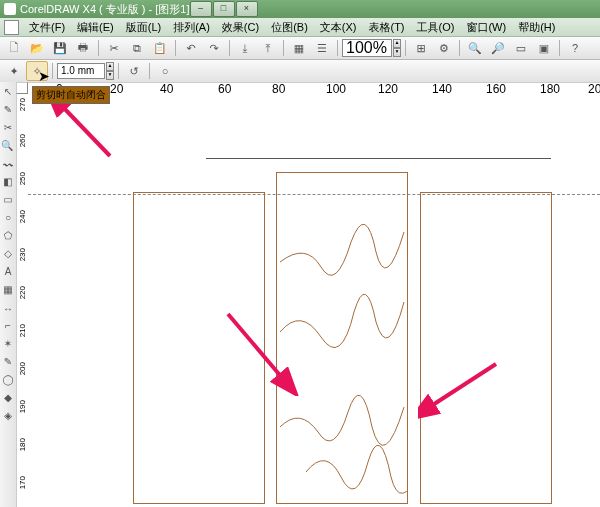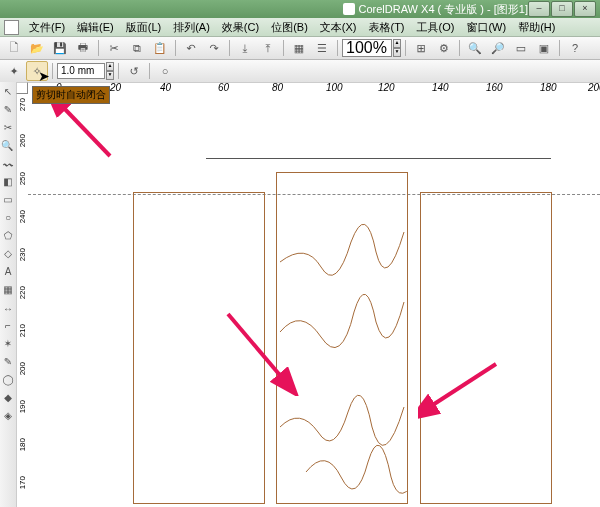--- a/index.html
+++ b/index.html
@@ -7,21 +7,21 @@
     --menubar:#d4e3d4;
     --toolbar:#f0f0f0;
     --border:#a0a0a0;
     --object:#a56b3a;
     --arrow:#e6125a;
   }
   html,body{margin:0;padding:0;font-family:Tahoma,Arial,sans-serif;font-size:11px;background:#fff;}
   body{width:600px;height:507px;overflow:hidden;position:relative;}
 
   
-  .titlebar{height:18px;background:linear-gradient(#7bb07b,#639863);color:#fff;display:flex;align-items:center;padding:0 4px;justify-content:flex-end;}
+  .titlebar{height:18px;background:linear-gradient(#7bb07b,#639863);color:#fff;display:flex;align-items:center;padding:0 4px;justify-content:flex-start;}
   .titlebar .title{display:flex;align-items:center;gap:4px;}
   .titlebar .icon{width:12px;height:12px;background:#fff;border-radius:2px;}
   .win-ctrl{display:flex;gap:1px;}
   .win-ctrl div{width:20px;height:14px;background:linear-gradient(#d8e8d8,#b8ccb8);border:1px solid #5a7a5a;border-radius:2px;font-size:9px;line-height:12px;text-align:center;color:#333;}
 
   
   .menubar{height:18px;background:linear-gradient(#e0ece0,#c8dcc8);border-bottom:1px solid #a8b8a8;display:flex;align-items:center;text-align:center;}
   .menubar .icon{width:13px;height:13px;background:#fff;margin:0 4px;border:1px solid #888;}
   .menubar span{padding:0 6px;line-height:18px;}
 
@@ -29,21 +29,21 @@
   .toolbar{height:22px;background:linear-gradient(#fafafa,#e2e2e2);border-bottom:1px solid #b8b8b8;display:flex;align-items:center;padding:0 3px;gap:1px;}
   .tbtn{width:20px;height:18px;border:1px solid transparent;border-radius:2px;display:flex;align-items:center;justify-content:center;color:#555;font-size:11px;}
   .tbtn.sel{background:#f5e7c0;border:1px solid #ccb060;}
   .sep{width:1px;height:16px;background:#b0b0b0;margin:0 3px;}
   .zoom-field{height:16px;width:42px;border:1px solid #888;background:#fff;font-size:16px;line-height:16px;padding:0 3px;}
   .spin{width:8px;display:flex;flex-direction:column;}
   .spin div{height:7px;background:linear-gradient(#f0f0f0,#d8d8d8);border:1px solid #888;font-size:5px;line-height:5px;text-align:center;}
   .tinput{height:14px;width:40px;border:1px solid #888;background:#fff;font-size:10px;line-height:14px;padding:0 3px;}
 
   
-  .ruler-h{position:absolute;left:28px;top:82px;right:0;height:12px;background:#fff;border-bottom:1px solid #888;border-top:1px solid #ccc;font-size:10px;font-style:italic;}
+  .ruler-h{position:absolute;left:28px;top:82px;right:0;height:12px;background:#fff;border-bottom:1px solid #888;border-top:1px solid #ccc;font-size:12px;}
   .ruler-h span{position:absolute;top:-1px;}
   .ruler-v{position:absolute;left:16px;top:94px;bottom:0;width:12px;background:#fff;border-right:1px solid #888;border-left:1px solid #ccc;font-size:8px;}
   .ruler-v span{position:absolute;left:1px;writing-mode:vertical-rl;transform:rotate(180deg);}
   .ruler-origin{position:absolute;left:16px;top:82px;width:12px;height:12px;background:#fff;border:1px solid #888;border-top-color:#ccc;border-left-color:#ccc;box-sizing:border-box;}
 
   
   .toolbox{position:absolute;left:0;top:82px;bottom:0;width:16px;background:linear-gradient(90deg,#f4f4f4,#e4e4e4);border-right:1px solid #b0b0b0;display:flex;flex-direction:column;}
   .tool{height:18px;border-bottom:0px solid #ddd;display:flex;align-items:center;justify-content:center;font-size:10px;color:#555;position:relative;}
 
   

